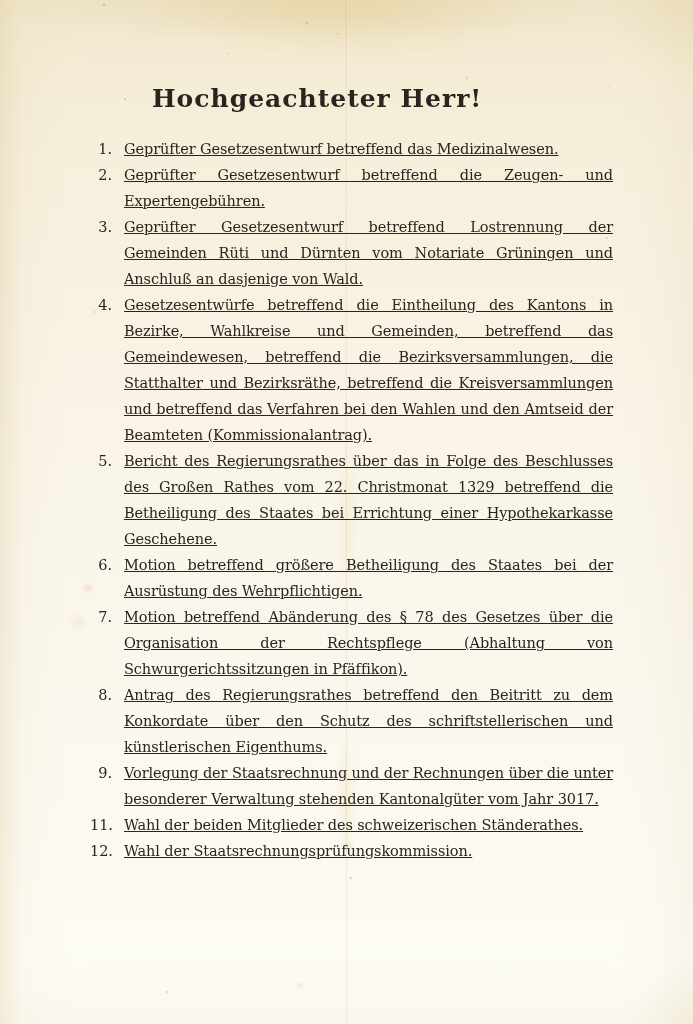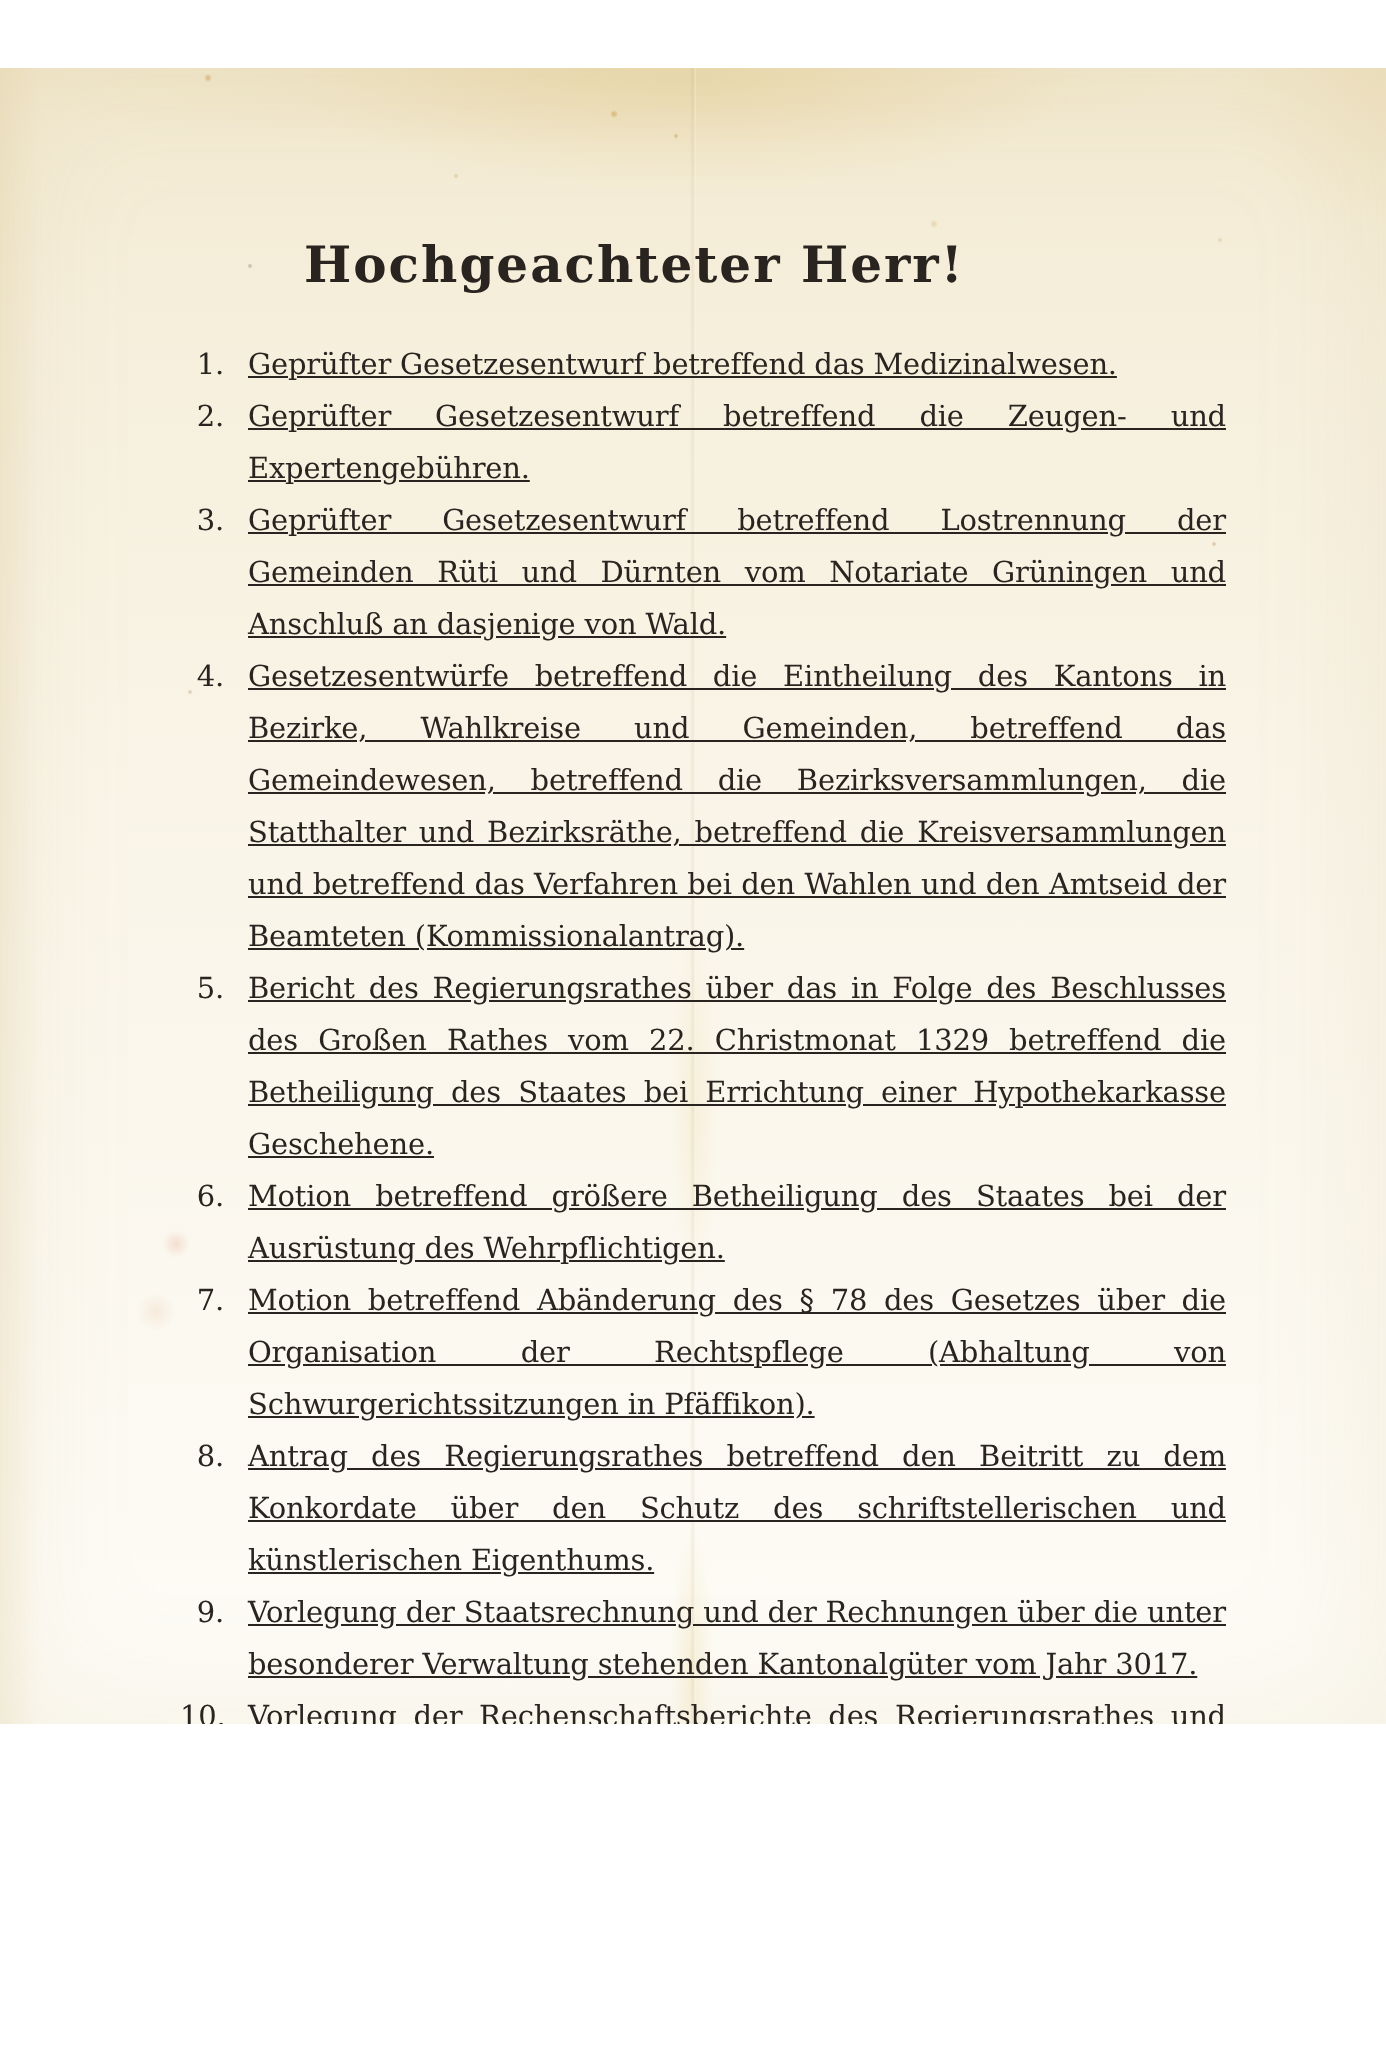--- a/index.html
+++ b/index.html
@@ -1,27 +1,26 @@
 <!DOCTYPE html>
 <html><head>
 <meta charset="utf-8">
 <style>
   html, body { margin: 0; padding: 0; background: #ffffff; }
 
   .page {
     position: relative;
     width: 693px;
-    height: 828px;
+    height: 1024px;
     overflow: hidden;
     background: linear-gradient(180deg,
       #f2e9d0 0%, #f6efdc 16%, #f9f4e7 42%, #fbf8ef 72%, #fdfcf6 100%);
     font-family: "DejaVu Serif", serif;
     color: #2a2420;
     box-shadow: inset 0 0 70px rgba(196,170,110,0.14);
-    margin-top: 34px;
   }
 
   .stains {
     position: absolute; inset: 0; pointer-events: none;
     background-image:
       radial-gradient(ellipse 280px 80px at 345px 6px,  rgba(222,196,128,0.30), rgba(222,196,128,0) 70%),
       radial-gradient(ellipse 420px 55px at 290px 0px,  rgba(218,192,126,0.20), rgba(218,192,126,0) 75%),
       radial-gradient(circle 120px at 693px 0px,        rgba(222,200,140,0.22), rgba(222,200,140,0) 70%),
       radial-gradient(circle 90px  at 693px 1024px,     rgba(225,210,160,0.22), rgba(225,210,160,0) 70%),
       radial-gradient(circle 3px at 104px 5px,   rgba(196,138,48,0.55), rgba(196,138,48,0) 70%),
@@ -113,24 +112,20 @@
       </li>
       <li class="agenda-item">
         <span class="num">8.</span>
         <span class="txt">Antrag des Regierungsrathes betreffend den Beitritt zu dem Konkordate über den Schutz des schriftstellerischen und künstlerischen Eigenthums.</span>
       </li>
       <li class="agenda-item">
         <span class="num">9.</span>
         <span class="txt">Vorlegung der Staatsrechnung und der Rechnungen über die unter besonderer Verwaltung stehenden Kantonalgüter vom Jahr 3017.</span>
       </li>
       <li class="agenda-item">
-        <span class="num">10.</span>
-        <span class="txt">Vorlegung der Rechenschaftsberichte des Regierungsrathes und des Obergerichtes über das Jahr 1853.</span>
-      </li>
-      <li class="agenda-item">
         <span class="num">11.</span>
         <span class="txt">Wahl der beiden Mitglieder des schweizerischen Ständerathes.</span>
       </li>
       <li class="agenda-item">
         <span class="num">12.</span>
         <span class="txt">Wahl der Staatsrechnungsprüfungskommission.</span>
       </li>
 
     </ol>
 

